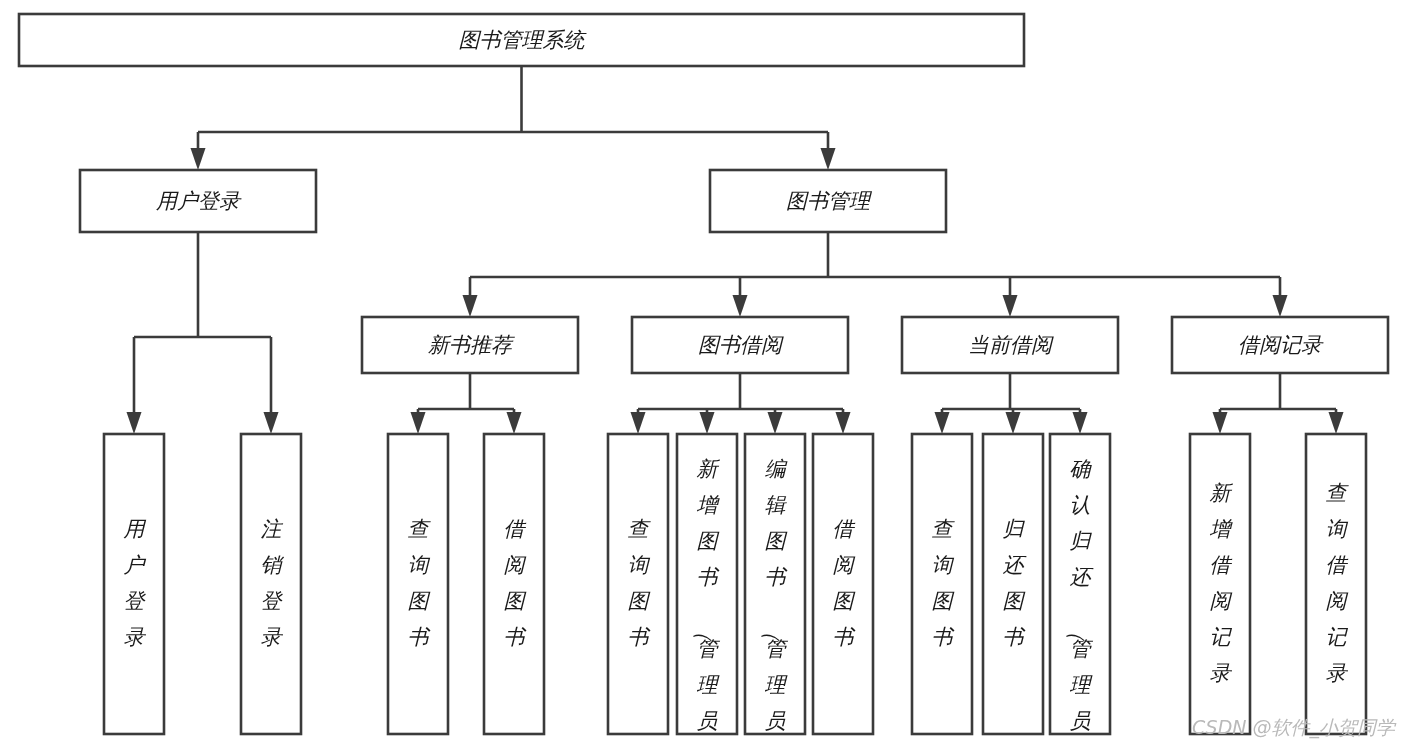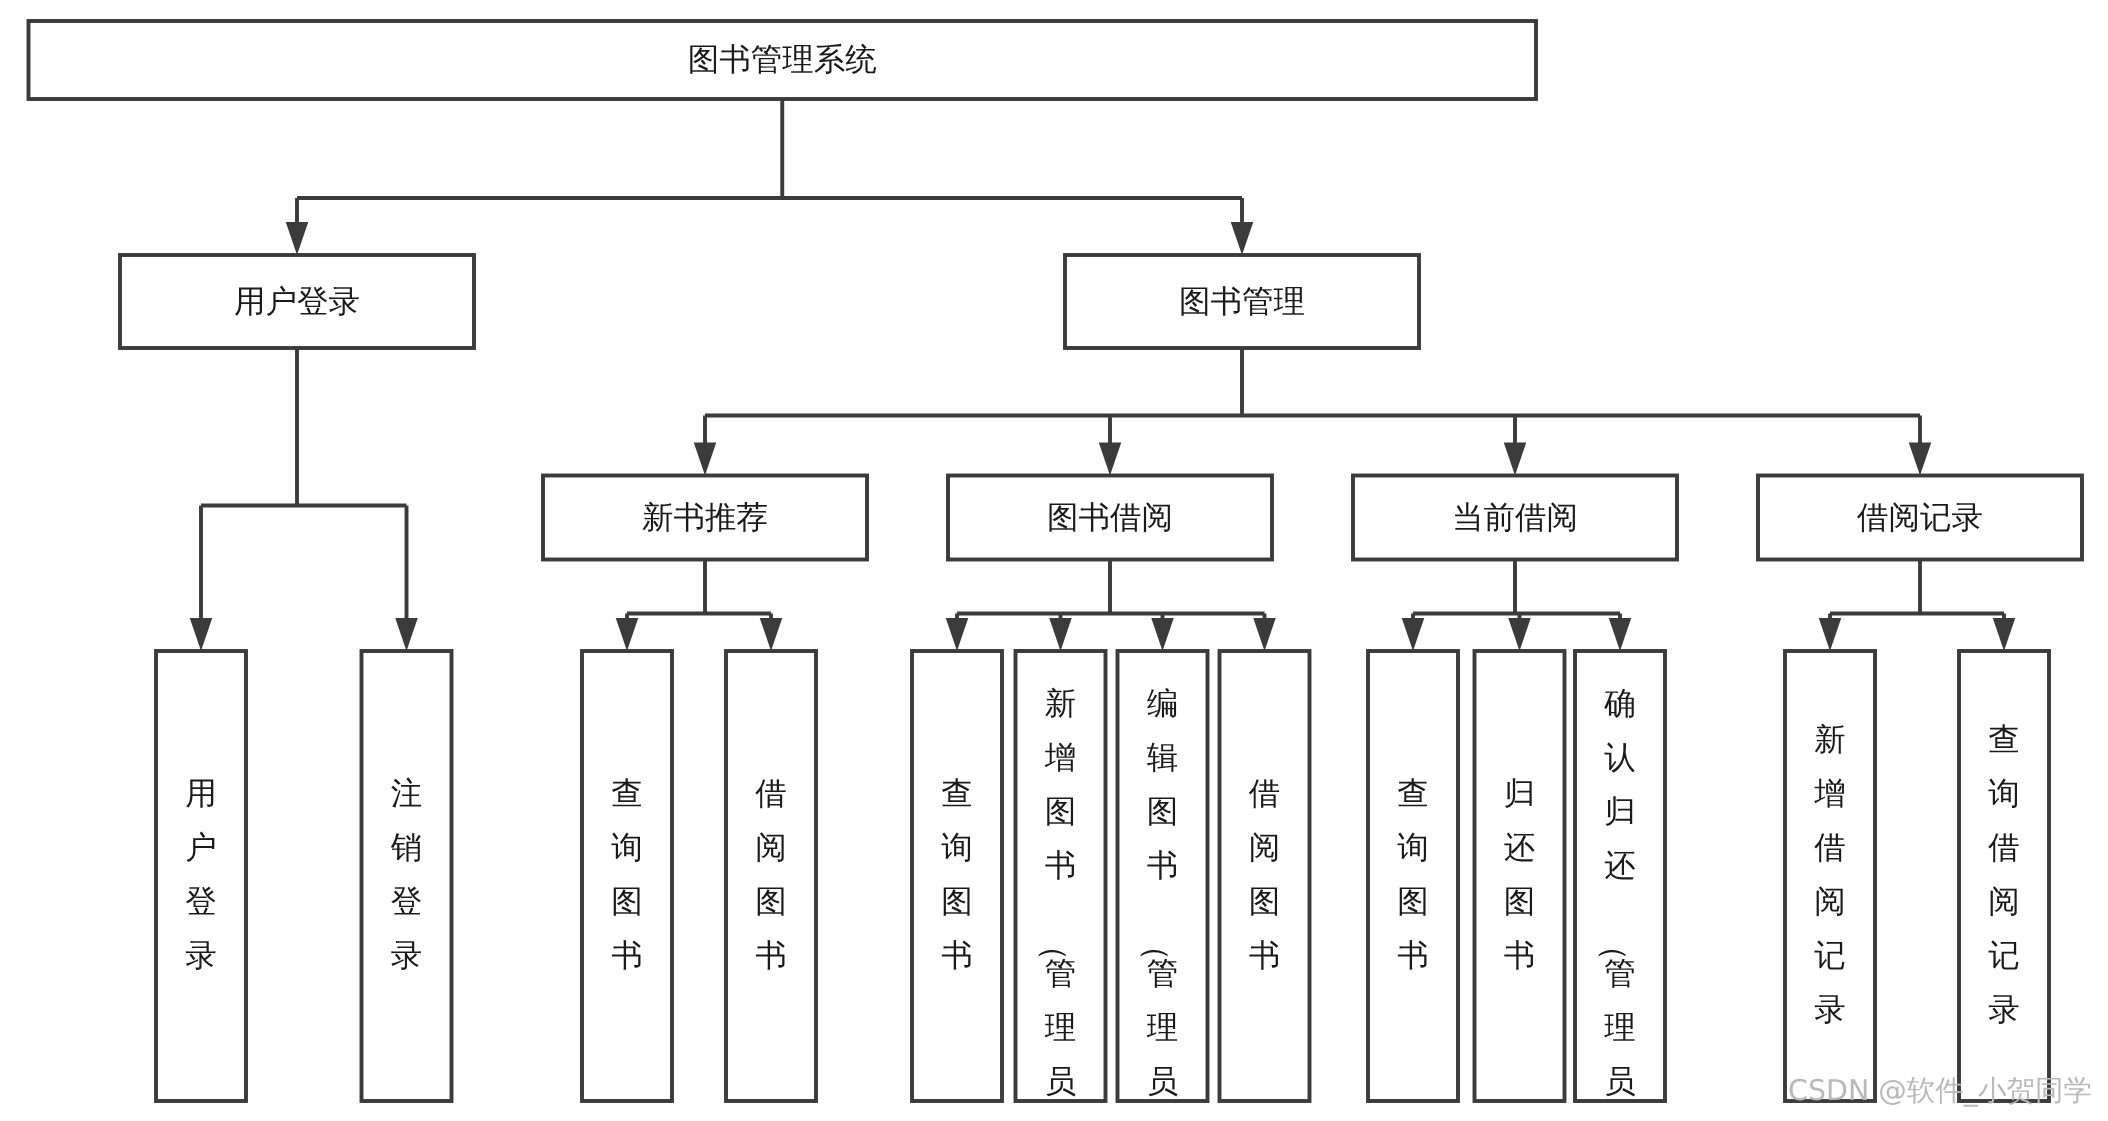--- a/index.html
+++ b/index.html
@@ -14,20 +14,21 @@
     position: relative;
     overflow: hidden;
     font-family: "DejaVu Sans", "Liberation Sans", sans-serif;
   }
   #diagram-root {
     position: absolute;
     left: 0;
     top: 0;
     width: 1405px;
     height: 747px;
+    font-style: italic;
   }
   svg.diagram-canvas {
     display: block;
     width: 1405px;
     height: 747px;
     background: #ffffff;
   }
   .node-box {
     fill: #ffffff;
     stroke: #3b3b3b;

